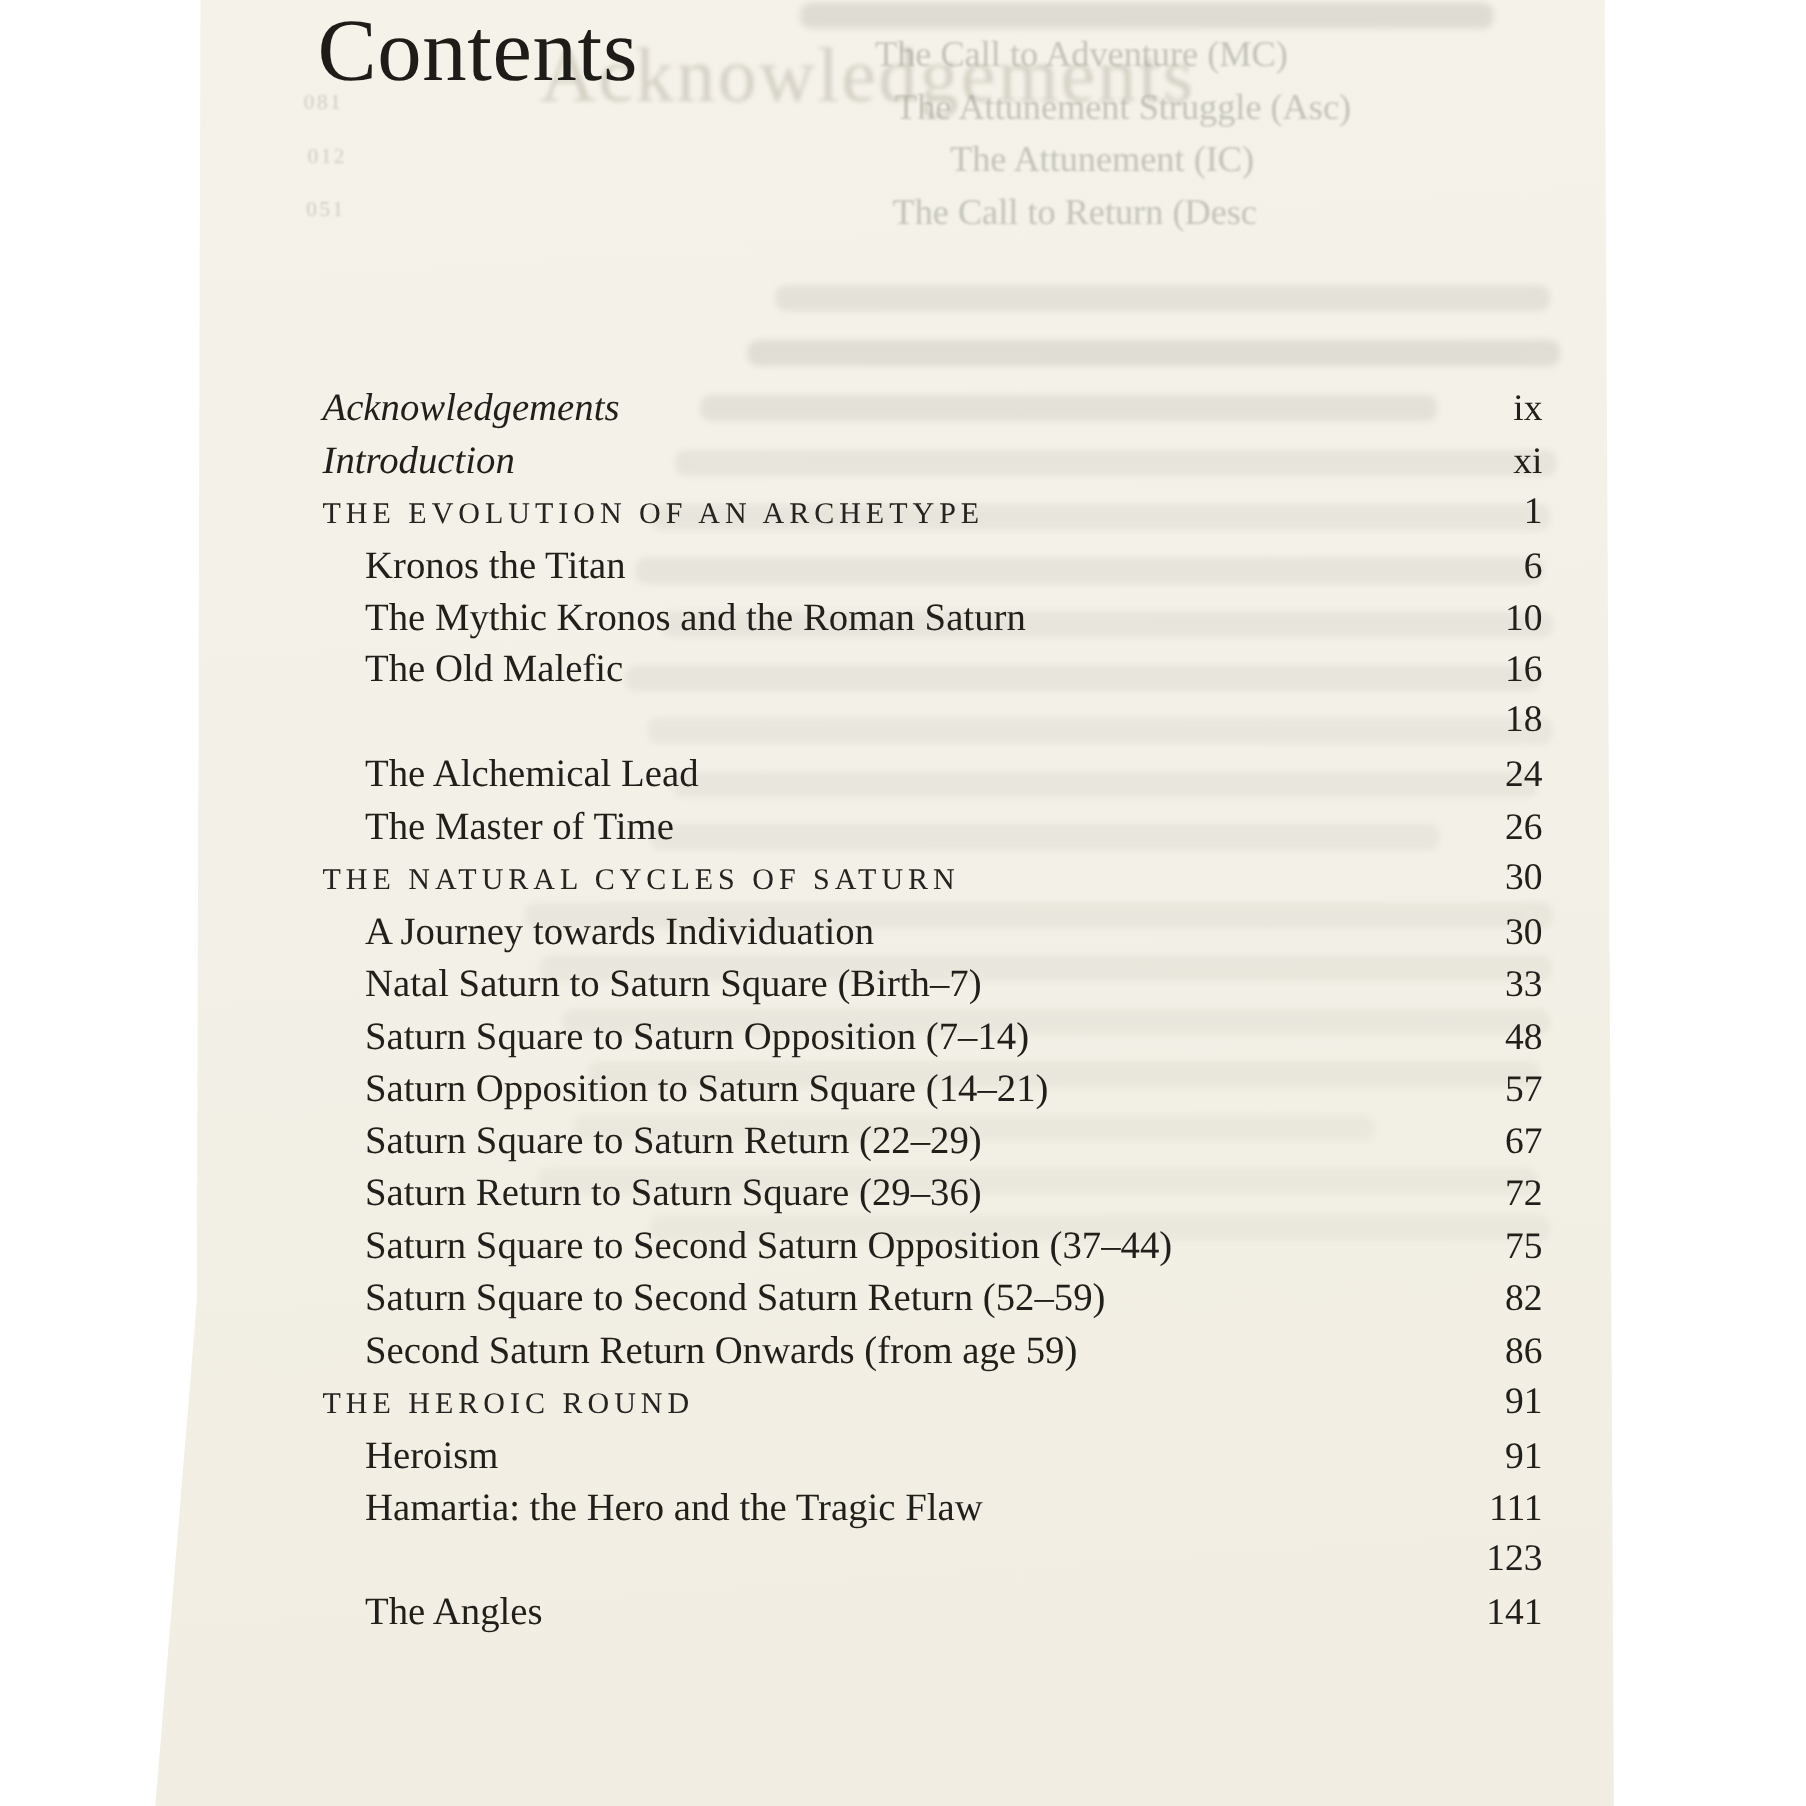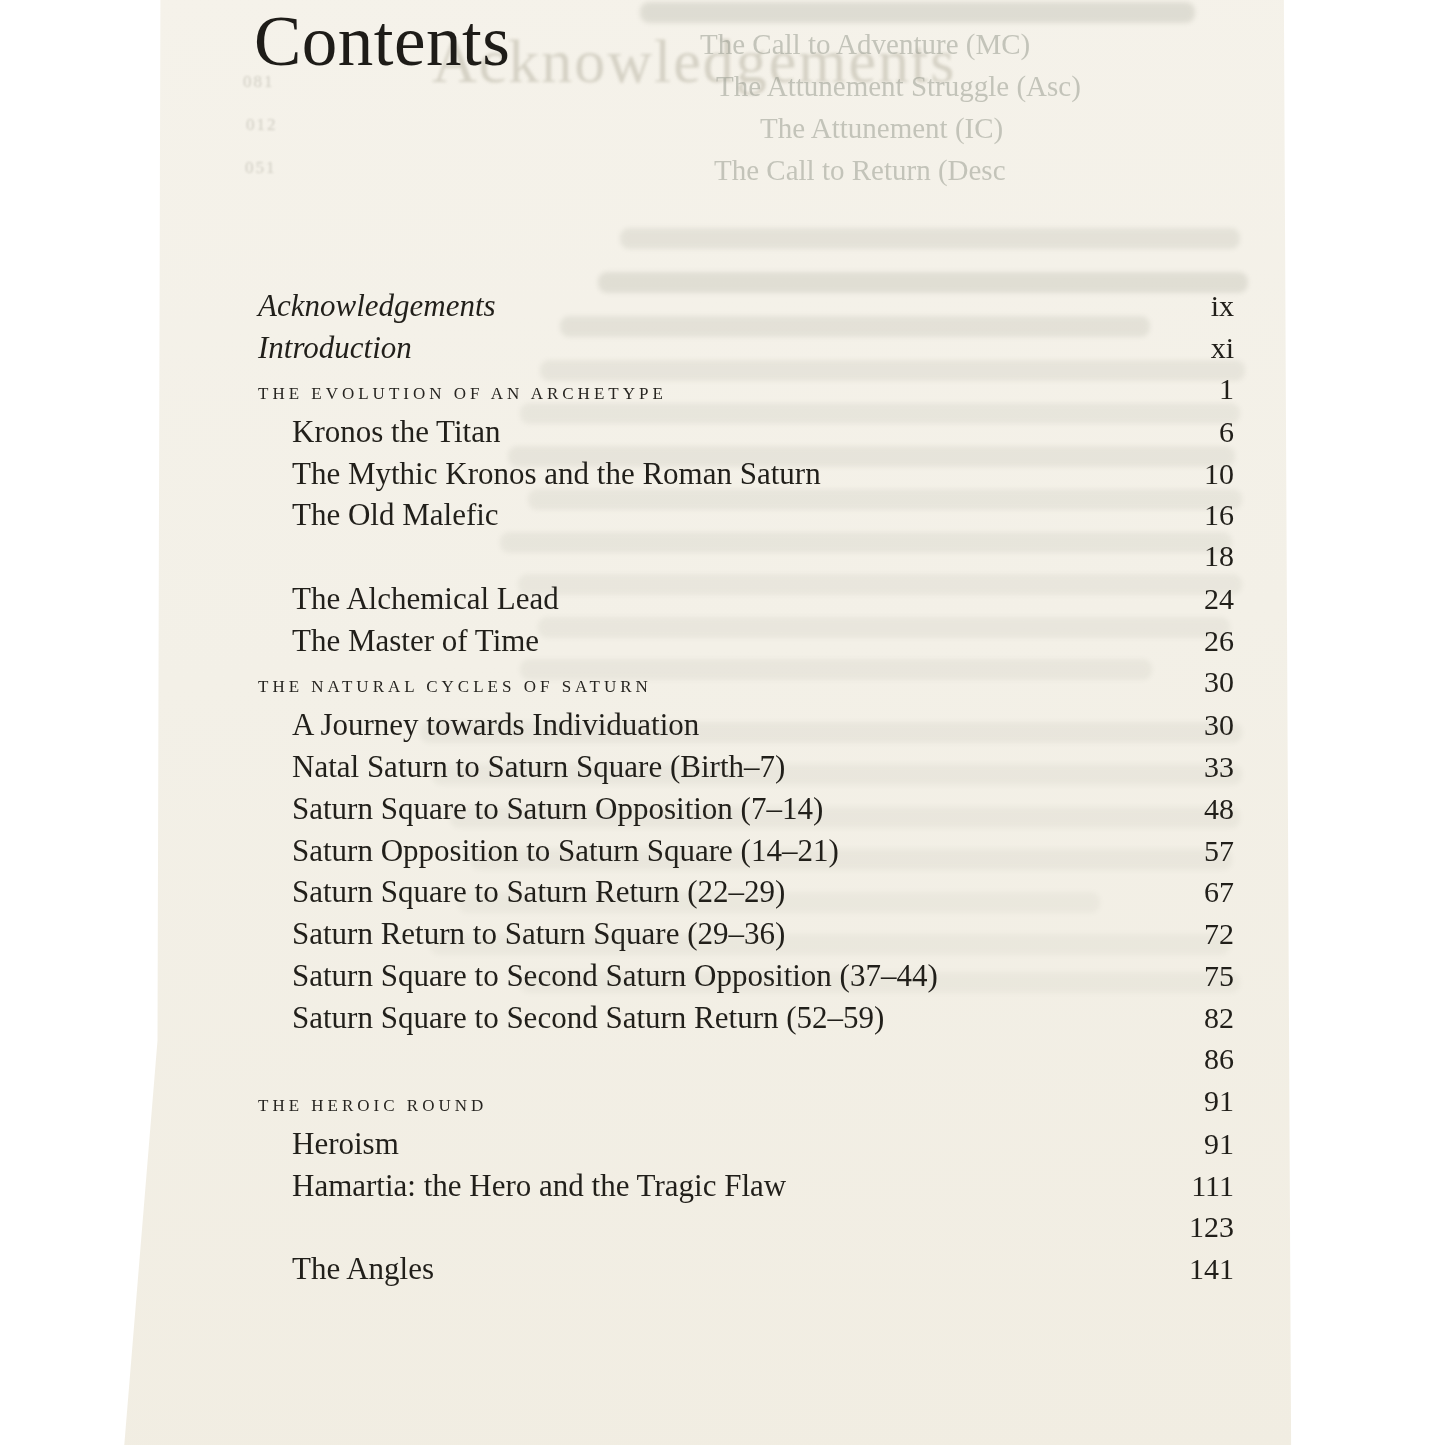--- a/index.html
+++ b/index.html
@@ -38,28 +38,28 @@
   }
 
   
   .content{position:absolute;inset:0;z-index:2;}
   .page-title{
     position:absolute;left:254px;top:6px;
     font-size:71px;line-height:1.0;color:#1e1c18;
     letter-spacing:0.5px;
   }
   .toc{
-    position:absolute;left:258px;top:288px;width:976px;
+    position:absolute;left:258px;top:308px;width:976px;
     color:#211f1a;
   }
   .row{display:flex;align-items:baseline;height:41.9px;}
   .row.gap{}
   .row .lbl{font-size:31px;white-space:nowrap;}
   .row.italic .lbl{font-style:italic;font-size:31px;}
-  .row.section .lbl{font-size:17px;letter-spacing:4px;color:#262420;}
+  .row.section .lbl{font-size:24px;letter-spacing:4px;color:#262420;}
   .row.indent .lbl{padding-left:34px;}
   .row .pg{margin-left:auto;font-size:30px;}
 </style>
 </head>
 <body>
 
 <div class="photo">
 
   <div class="page">
 
@@ -166,20 +166,21 @@
           </div>
           <div class="row plain indent">
             <span class="lbl">Saturn Square to Second Saturn Opposition (37–44)</span>
             <span class="pg">75</span>
           </div>
           <div class="row plain indent">
             <span class="lbl">Saturn Square to Second Saturn Return (52–59)</span>
             <span class="pg">82</span>
           </div>
           <div class="row plain indent">
+            <span class="lbl">Second Saturn Return Onwards (from age 59)</span>
             <span class="pg">86</span>
           </div>
           <div class="row section gap">
             <span class="lbl">THE HEROIC ROUND</span>
             <span class="pg">91</span>
           </div>
           <div class="row plain indent">
             <span class="lbl">Heroism</span>
             <span class="pg">91</span>
           </div>

